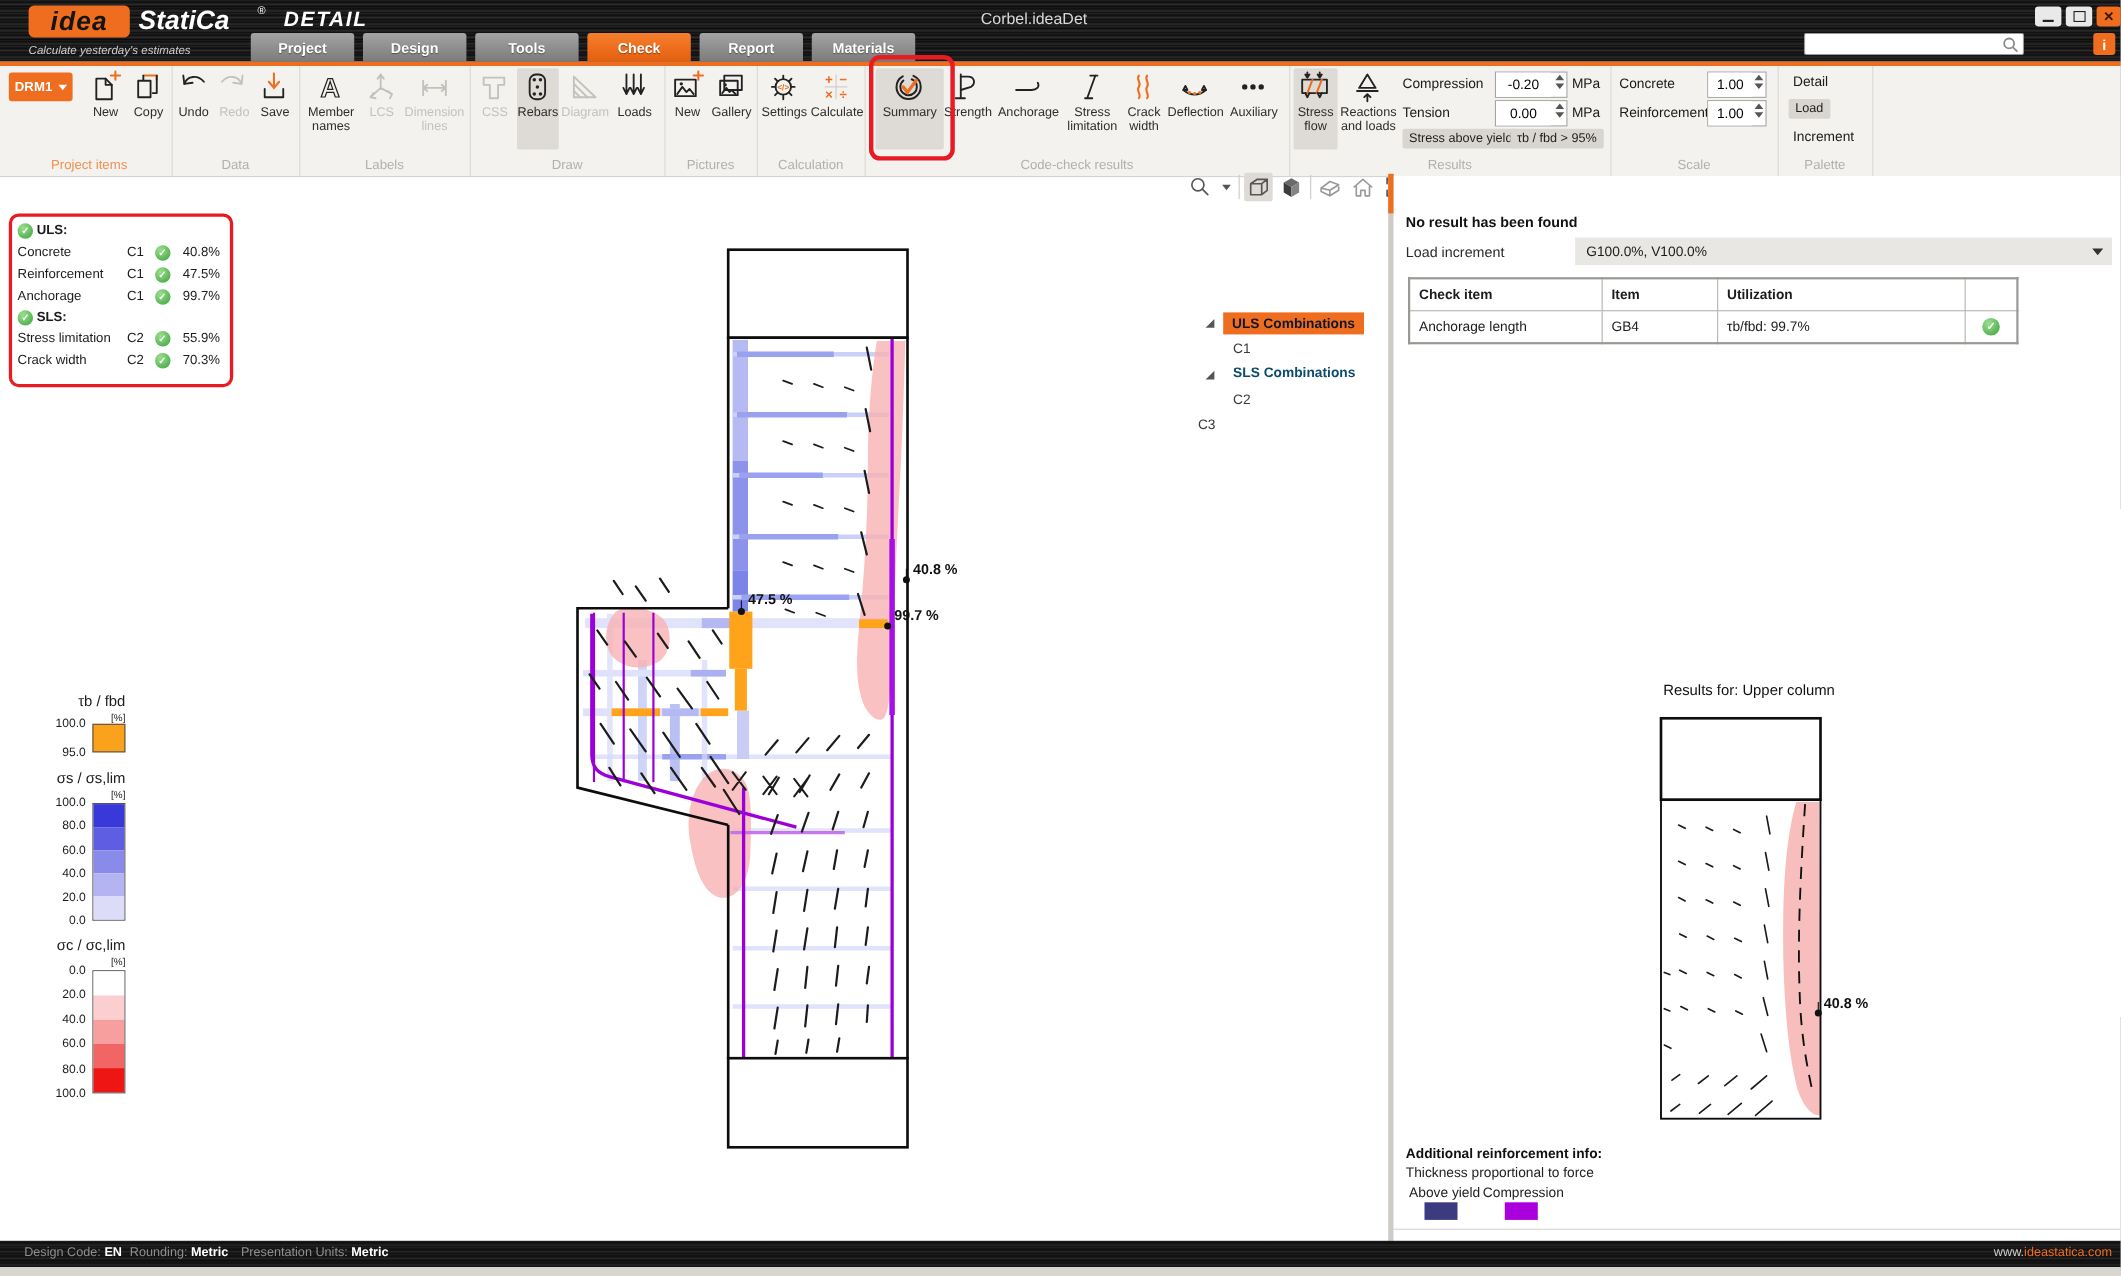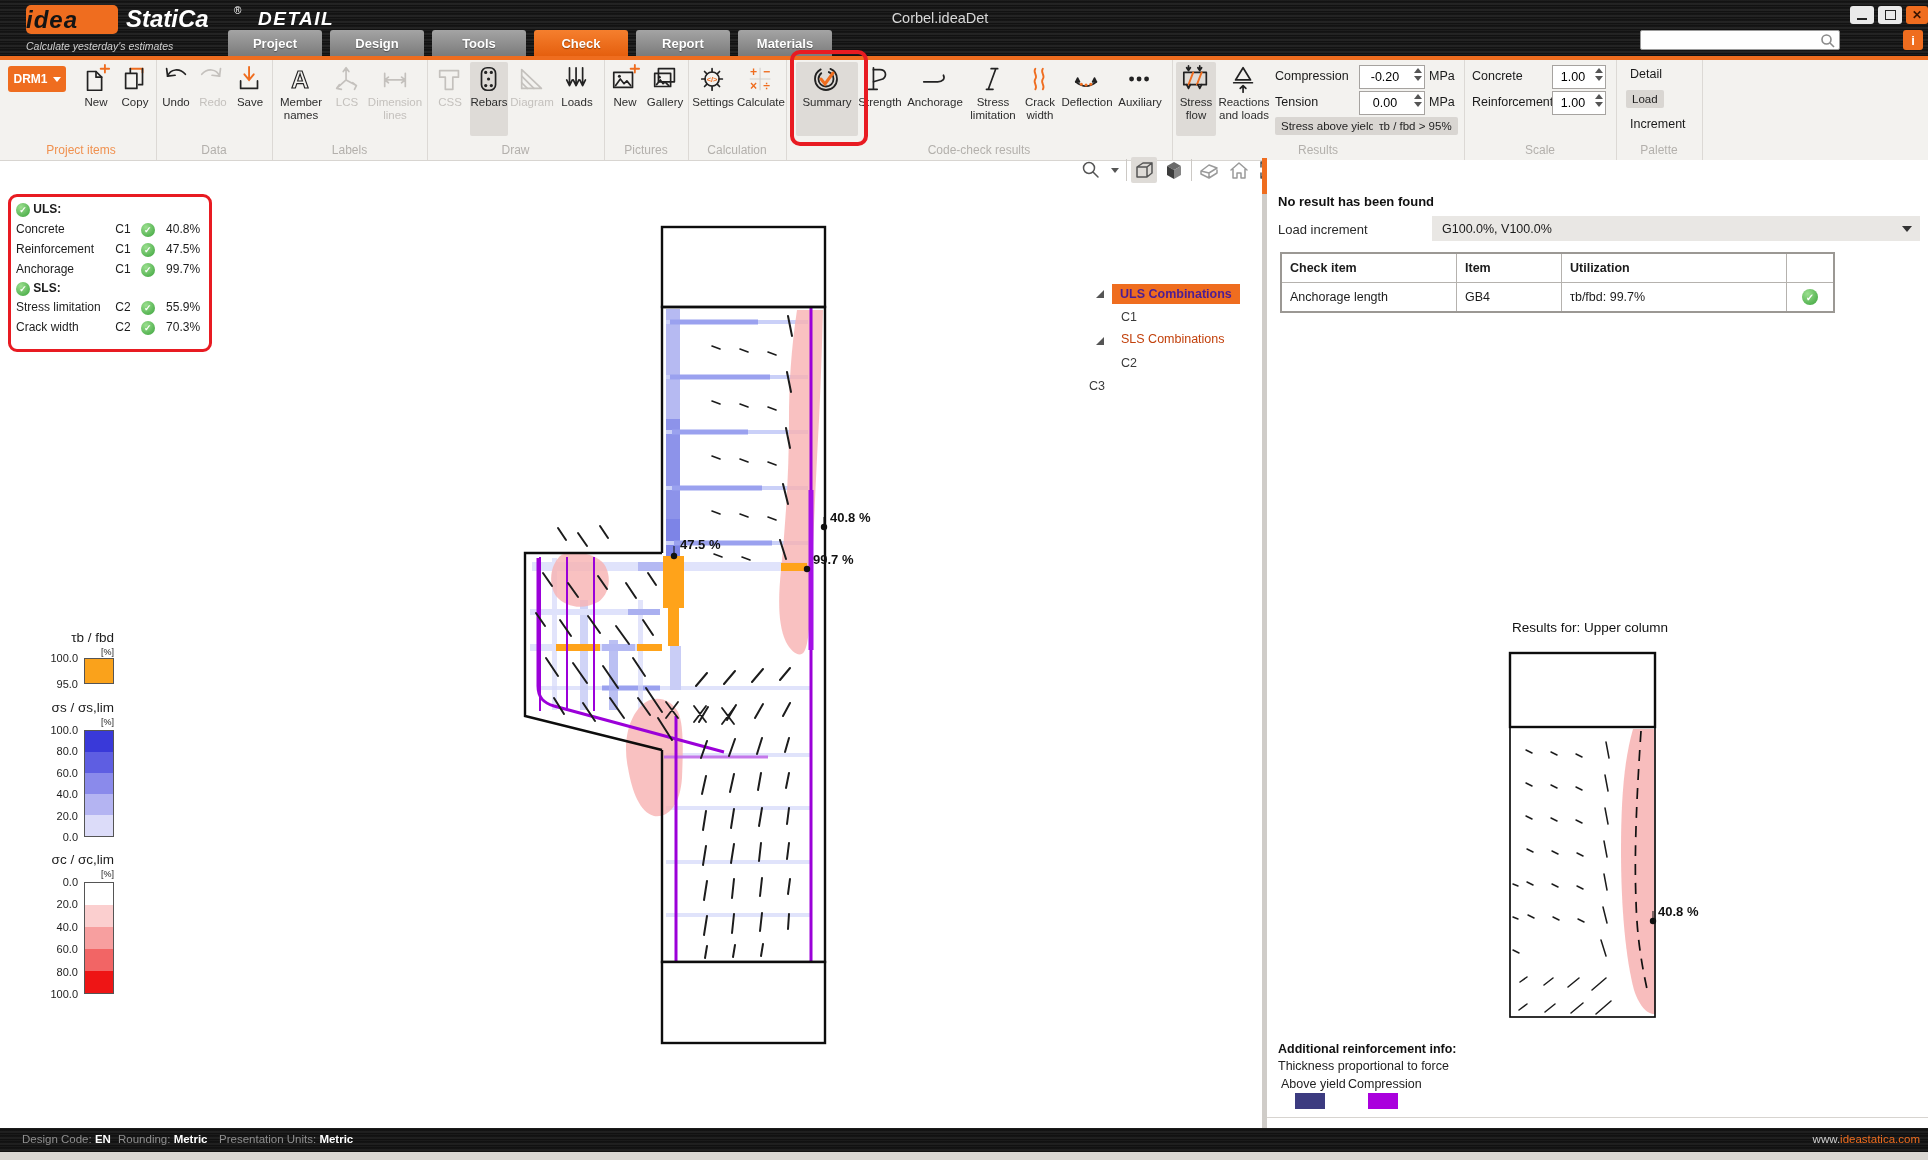--- a/index.html
+++ b/index.html
@@ -4,21 +4,21 @@
 <style>
   html,body{margin:0;padding:0;background:#555;}
   .app{position:relative;width:1928px;height:1160px;background:#ffffff;overflow:hidden;
        font-family:"Liberation Sans", sans-serif;color:#222;}
 
   
   .titlebar{position:absolute;left:0;top:0;width:1928px;height:56px;
     background:repeating-linear-gradient(180deg,#232323 0px,#0e0e0e 2px,#2b2b2b 4px,#0a0a0a 6px);
     border-bottom:4px solid #ef6d1f;}
   .logo-box{position:absolute;left:26px;top:5px;width:92px;height:29px;background:#ef6d1f;
-    border-radius:5px;display:flex;align-items:center;
+    border-radius:5px;display:flex;align-items:center;justify-content:center;
     font-style:italic;font-weight:bold;font-size:24px;color:#141414;letter-spacing:1px;}
   .logo-statica{position:absolute;left:126px;top:5px;color:#fff;font-style:italic;font-weight:bold;font-size:24px;}
   .logo-reg{position:absolute;left:234px;top:5px;color:#fff;font-size:10px;}
   .logo-detail{position:absolute;left:258px;top:8px;color:#fff;font-style:italic;font-weight:bold;
     font-size:19px;letter-spacing:1.5px;}
   .tagline{position:absolute;left:26px;top:40px;color:#cfcfcf;font-style:italic;font-size:10.5px;}
   .doc-title{position:absolute;left:840px;top:10px;width:200px;text-align:center;color:#d8d8d8;font-size:14.5px;}
   .winbtn{position:absolute;top:6px;width:24px;height:18px;border-radius:3px;background:#e9e9e9;
     display:flex;align-items:center;justify-content:center;font-size:11px;color:#222;font-weight:bold;}
   .winbtn.close{background:#ef6d1f;color:#3a1500;}
@@ -85,23 +85,23 @@
   .chk::after{content:"✓";}
   .chk.sm{width:14px;height:14px;font-size:9px;}
 
   .leg-title{position:absolute;font-size:13.5px;color:#1c1c1c;text-align:right;width:74px;}
   .leg-unit{position:absolute;font-size:9px;color:#1c1c1c;text-align:right;width:74px;}
   .leg-tick{position:absolute;font-size:11px;color:#1c1c1c;text-align:right;width:34px;}
   .leg-bar{position:absolute;width:30px;border:1px solid #555;box-sizing:border-box;}
   .leg-seg{width:100%;}
 
   .tree-tri{position:absolute;width:0;height:0;border-bottom:8px solid #555;border-left:8px solid transparent;}
-  .tree-sel{position:absolute;background:#ef6d1f;color:#4c1d95;font-weight:bold;font-size:12.5px;padding:3px 8px;}
+  .tree-sel{position:absolute;background:#ef6d1f;color:#0f172a;font-weight:bold;font-size:12.5px;padding:3px 8px;}
   .tree-item{position:absolute;font-size:12.5px;color:#3a3a3a;}
-  .tree-item.b{font-weight:normal;color:#c2410c;}
+  .tree-item.b{font-weight:bold;color:#0c4a6e;}
 
   
   .right-panel{position:absolute;left:1267px;top:160px;width:661px;height:968px;background:#fff;}
   .rp-noresult{position:absolute;left:11px;top:34px;font-size:13px;font-weight:bold;color:#111;}
   .rp-lil{position:absolute;left:11px;top:62px;font-size:13px;color:#2a2a2a;}
   .rp-dd{position:absolute;left:165px;top:56px;width:488px;height:25px;background:#e9e7e4;
     font-size:12.5px;color:#1a1a1a;display:flex;align-items:center;padding:4px 10px;box-sizing:border-box;}
   .rp-dd .dc{position:absolute;right:8px;width:0;height:0;border-left:5px solid transparent;border-right:5px solid transparent;border-top:6px solid #333;}
   table.res{position:absolute;left:13px;top:92px;border-collapse:collapse;font-size:12.5px;color:#1c1c1c;
     border:2px solid #9b9894;}

